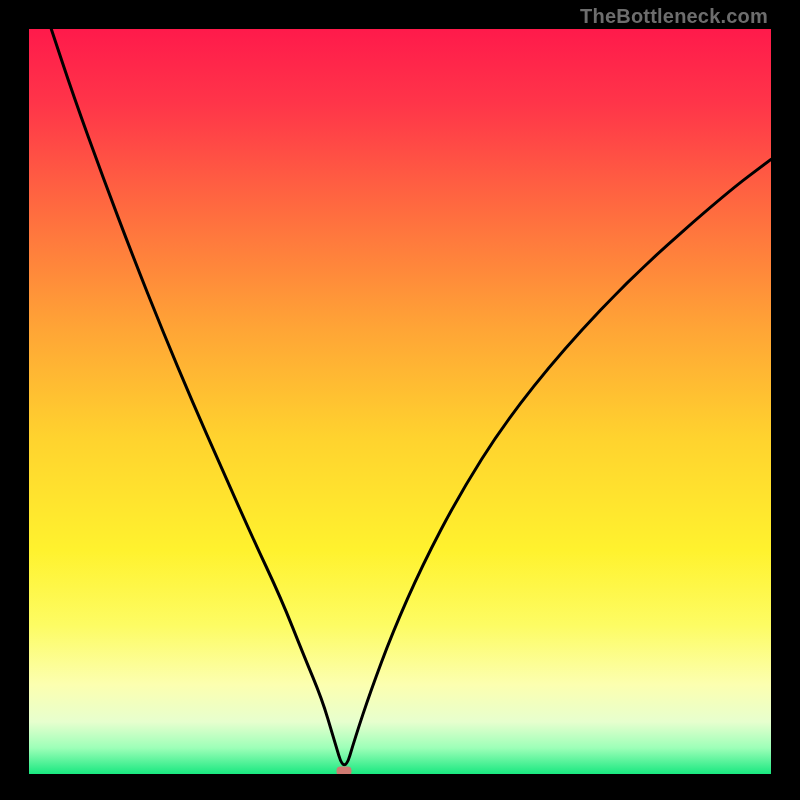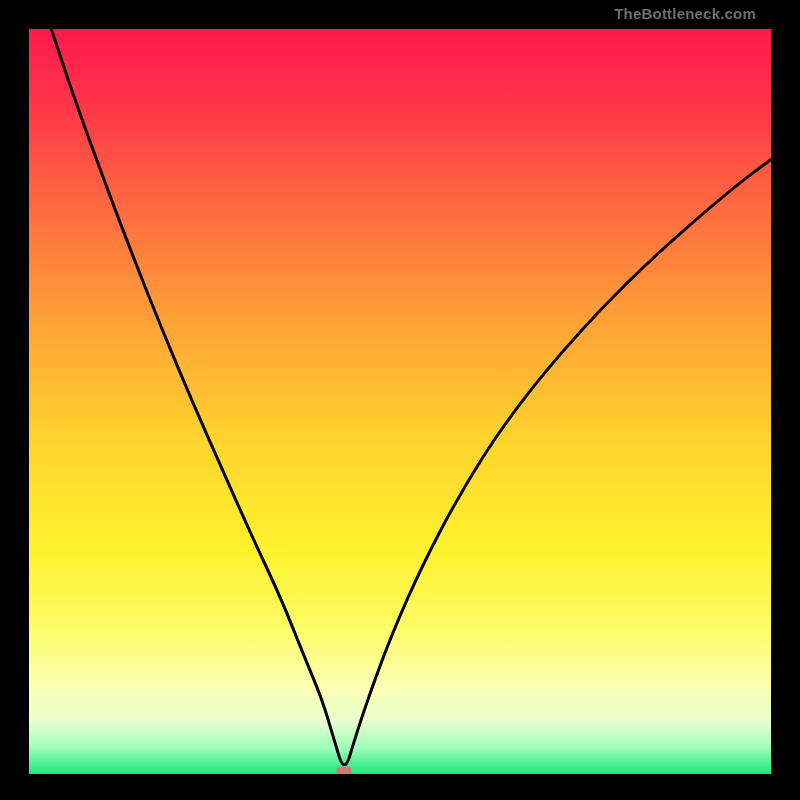--- a/index.html
+++ b/index.html
@@ -37,23 +37,23 @@
   .curve-svg {
     position: absolute;
     left: 0;
     top: 0;
     width: 100%;
     height: 100%;
   }
   .watermark {
     position: absolute;
     top: 5px;
-    right: 44px;
+    right: 32px;
     color: #6d6d6d;
-    font-size: 15px;
+    font-size: 20px;
     font-weight: 600;
     letter-spacing: 0.2px;
     user-select: none;
   }
   .minpoint {
     position: absolute;
     width: 15px;
     height: 9px;
     background: #cf7a72;
     border-radius: 4px;

